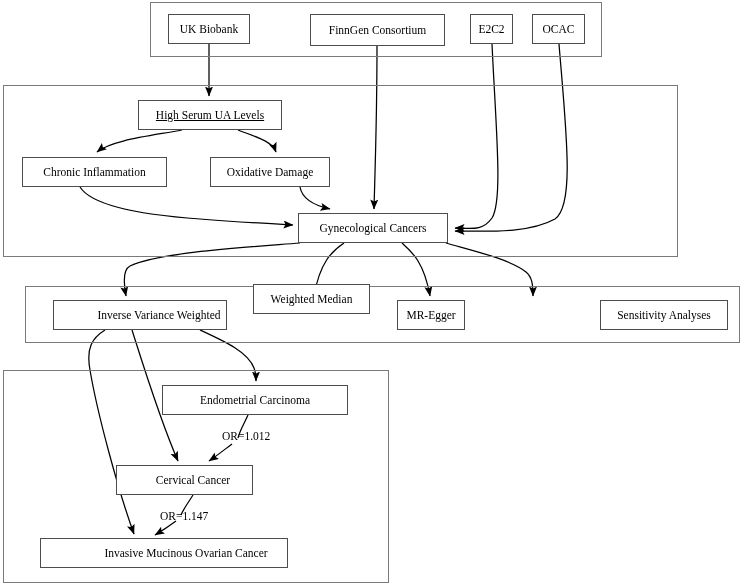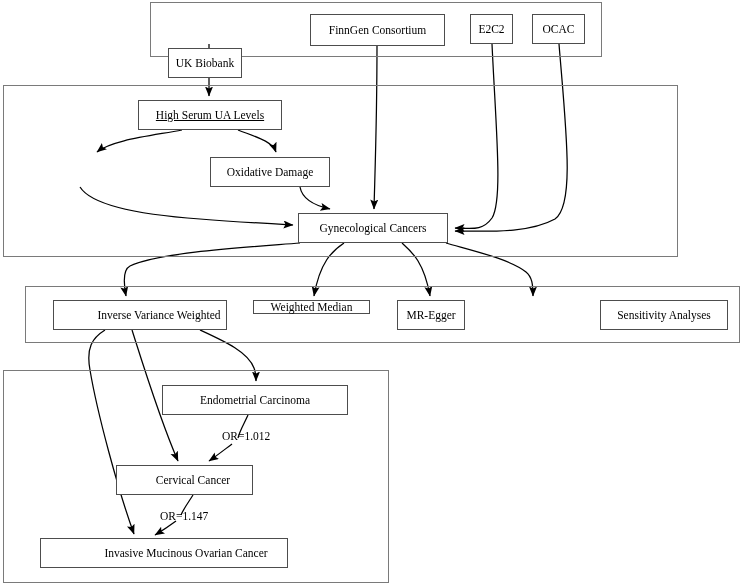--- a/index.html
+++ b/index.html
@@ -100,54 +100,57 @@
       <path d="M132,330 C140,355 160,420 178,461"></path>
 
       <path d="M105,330 C92,338 86,348 90,370 C97,412 118,490 134,534"></path>
 
       <path d="M248,415 C244,424 240,430 238,438 M232,444 C224,450 215,457 209,461"></path>
 
       <path d="M193,495 C188,503 184,508 181,515 M176,521 C168,527 160,532 155,535"></path>
     </g>
   </svg>
 
-  <div class="node" style="left:168px; top:14px; width:74px; height:30px;margin-top:34px;">
+  <div class="node" style="left:168px; top:14px; width:82px; height:30px;">
     <span>UK Biobank</span>
   </div>
 
   <div class="node" style="left:310px; top:14px; width:135px; height:32px;">
     <span>FinnGen Consortium</span>
   </div>
 
   <div class="node" style="left:470px; top:14px; width:43px; height:30px;">
     <span>E2C2</span>
   </div>
 
   <div class="node" style="left:532px; top:14px; width:53px; height:30px;">
     <span>OCAC</span>
   </div>
 
   <div class="node" style="left:138px; top:100px; width:144px; height:30px;text-decoration:underline;">
     <span>High Serum UA Levels</span>
   </div>
 
+  <div class="node" style="left:22px; top:157px; width:145px; height:30px;">
+    <span>Chronic Inflammation</span>
+  </div>
 
   <div class="node" style="left:210px; top:157px; width:120px; height:30px;">
     <span>Oxidative Damage</span>
   </div>
 
   <div class="node" style="left:298px; top:213px; width:150px; height:30px;">
     <span>Gynecological Cancers</span>
   </div>
 
   <div class="node" style="left:53px; top:300px; width:174px; height:30px;padding-left:38px;">
     <span>Inverse Variance Weighted</span>
   </div>
 
-  <div class="node" style="left:253px; top:300px; width:117px; height:14px;">
+  <div class="node" style="left:253px; top:284px; width:117px; height:30px;">
     <span>Weighted Median</span>
   </div>
 
   <div class="node" style="left:397px; top:300px; width:68px; height:30px;">
     <span>MR-Egger</span>
   </div>
 
 
   <div class="node" style="left:600px; top:300px; width:128px; height:30px;font-family:Liberation Serif, serif;">
     <span>Sensitivity Analyses</span>

